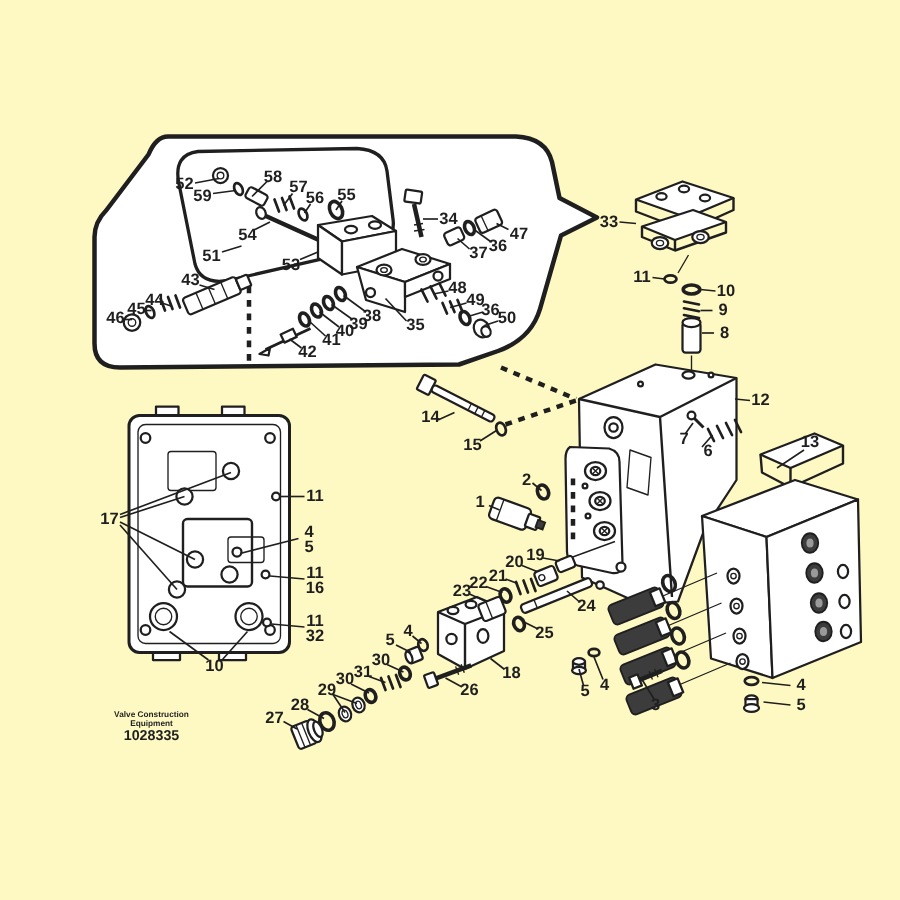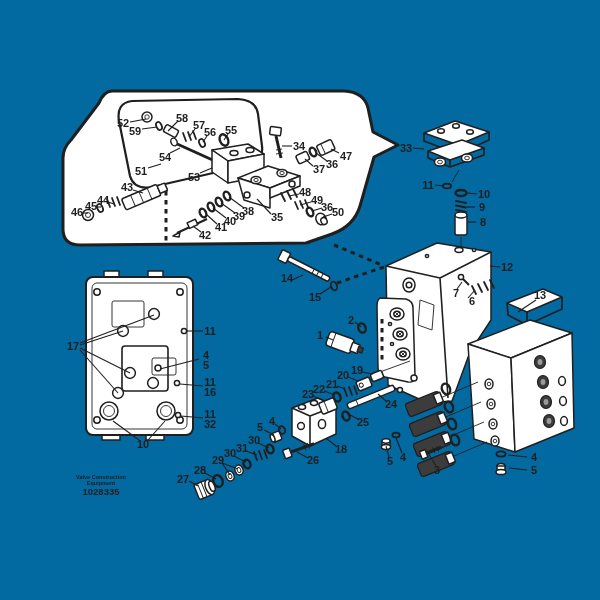--- a/index.html
+++ b/index.html
@@ -1,17 +1,17 @@
 <!DOCTYPE html>
 <html style="--ink: #1f1f1f;"><head>
 <meta charset="utf-8">
 <style>
   :root{ --ink:#1f1f1f; }
   html,body{margin:0;padding:0;background:#fff;}
-  .stage{position:relative;width:600px;height:600px;background:#0369a1;overflow:hidden;
+  .stage{position:relative;width:600px;height:600px;background:#fef9c3;overflow:hidden;
          font-family:"Liberation Sans",sans-serif;}
   svg{display:block}
   svg text{text-anchor:middle;dominant-baseline:central}
   .lbl{font:bold 11px "Liberation Sans",sans-serif;fill:var(--ink);}
   .ftsmall{font:600 5.5px "Liberation Sans",sans-serif;fill:var(--ink);}
   .ftnum{font:bold 9.5px "Liberation Sans",sans-serif;fill:var(--ink);}
   .part{fill:#fff;stroke:var(--ink);stroke-width:1.5;stroke-linejoin:round;}
   .outline{fill:#fff;stroke:var(--ink);stroke-linejoin:round;}
   .thick{stroke-width:3;}
   .med{stroke-width:2.2;fill:none;}

